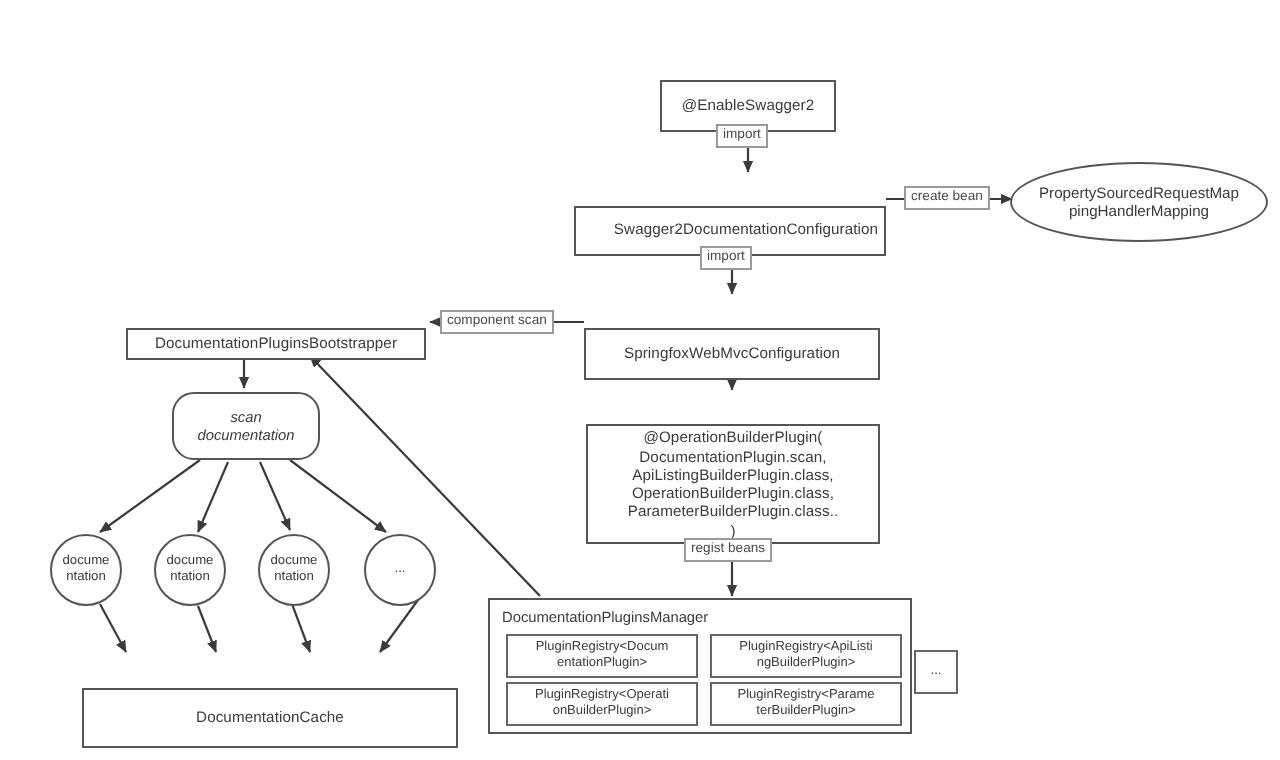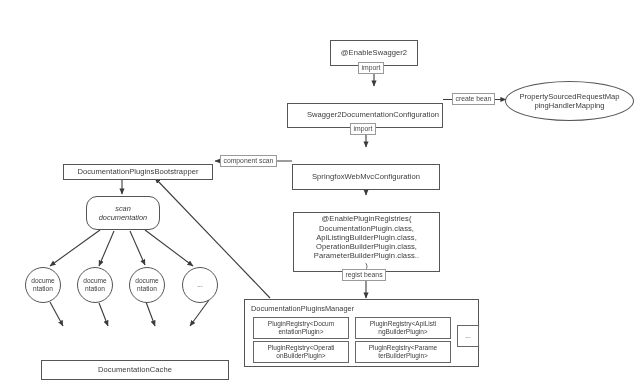--- a/index.html
+++ b/index.html
@@ -202,22 +202,22 @@
   <div class="node" style="left:292px; top:148px; width:148px; height:26px;">
     <span>SpringfoxWebMvcConfiguration</span>
   </div>
 
   <div class="rounded" style="left:86px; top:196px; width:74px; height:34px;font-style:italic;">
     <span class="txt-line">scan</span>
     <span class="txt-line">documentation</span>
   </div>
 
   <div class="node multiline" style="left:293px; top:196px; width:147px; height:60px;">
-    <span class="txt-line">@EnablePluginRegistries(</span>
-    <span class="txt-line">DocumentationPlugin.class,</span>
+    <span class="txt-line">@OperationBuilderPlugin(</span>
+    <span class="txt-line">DocumentationPlugin.scan,</span>
     <span class="txt-line">ApiListingBuilderPlugin.class,</span>
     <span class="txt-line">OperationBuilderPlugin.class,</span>
     <span class="txt-line">ParameterBuilderPlugin.class..</span>
     <span class="txt-line">)</span>
   </div>
 
   <div class="circle" style="left:25px; top:267px; width:36px; height:36px;">
     <span class="txt-line">docume</span>
     <span class="txt-line">ntation</span>
   </div>
@@ -226,29 +226,29 @@
     <span class="txt-line">ntation</span>
   </div>
   <div class="circle" style="left:129px; top:267px; width:36px; height:36px;">
     <span class="txt-line">docume</span>
     <span class="txt-line">ntation</span>
   </div>
   <div class="circle" style="left:182px; top:267px; width:36px; height:36px;">
     <span class="txt-line">...</span>
   </div>
 
-  <div class="node" style="left:41px; top:344px; width:188px; height:20px;">
+  <div class="node" style="left:41px; top:328px; width:188px; height:30px;">
     <span>DocumentationCache</span>
   </div>
 
   <div class="edge-label" style="left:342px; top:269px;">
     <span>regist beans</span>
   </div>
 
-  <div class="group-box" style="left:244px; top:299px; width:235px; height:68px;">
+  <div class="group-box" style="left:244px; top:299px; width:212px; height:68px;">
     <span class="group-title">DocumentationPluginsManager</span>
 
     <div class="sub-node" style="left:8px; top:17px; width:96px; height:22px;">
       <span class="txt-line">PluginRegistry&lt;Docum</span>
       <span class="txt-line">entationPlugin&gt;</span>
     </div>
 
     <div class="sub-node" style="left:110px; top:17px; width:96px; height:22px;">
       <span class="txt-line">PluginRegistry&lt;ApiListi</span>
       <span class="txt-line">ngBuilderPlugin&gt;</span>

